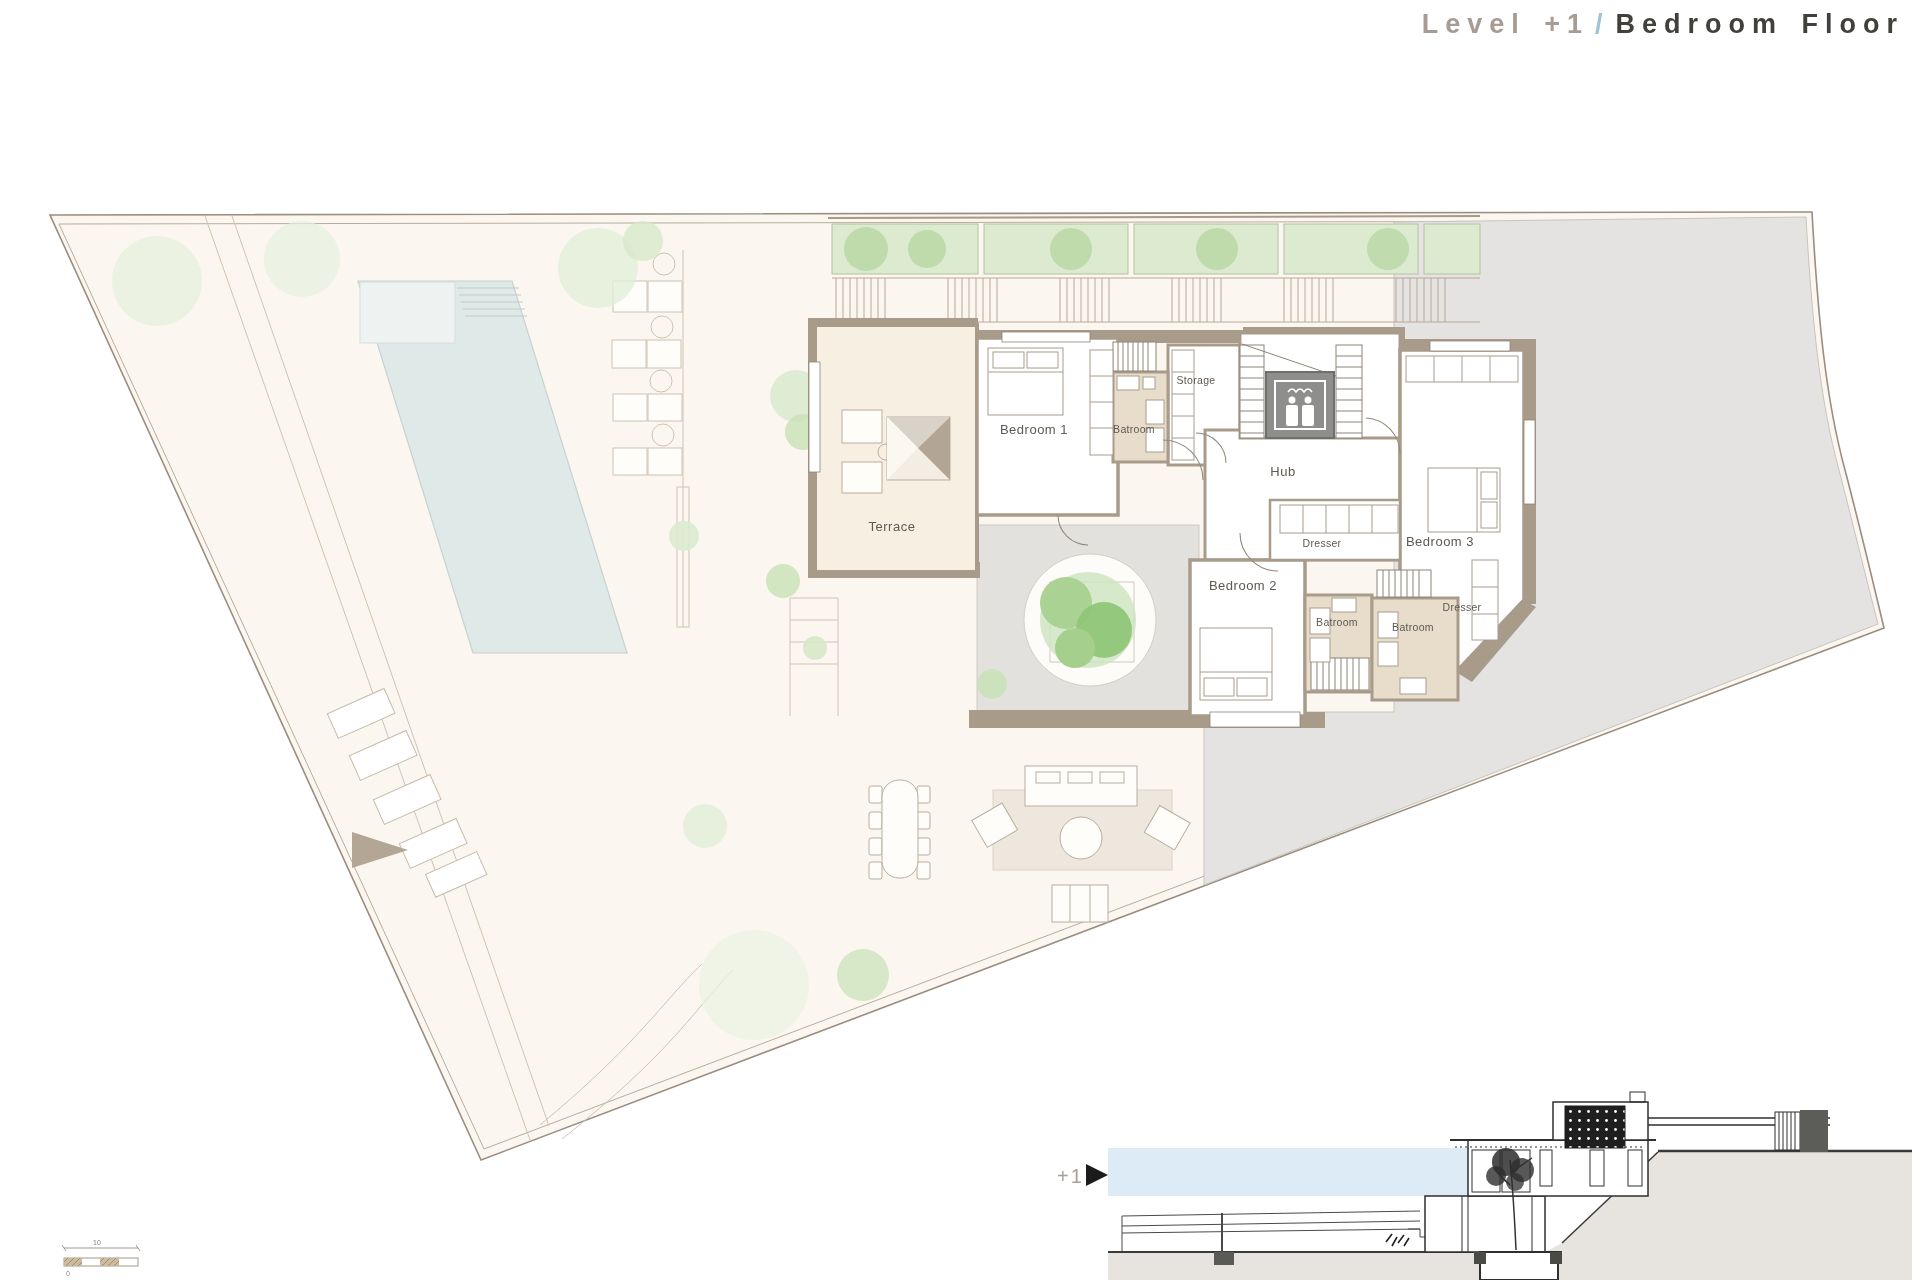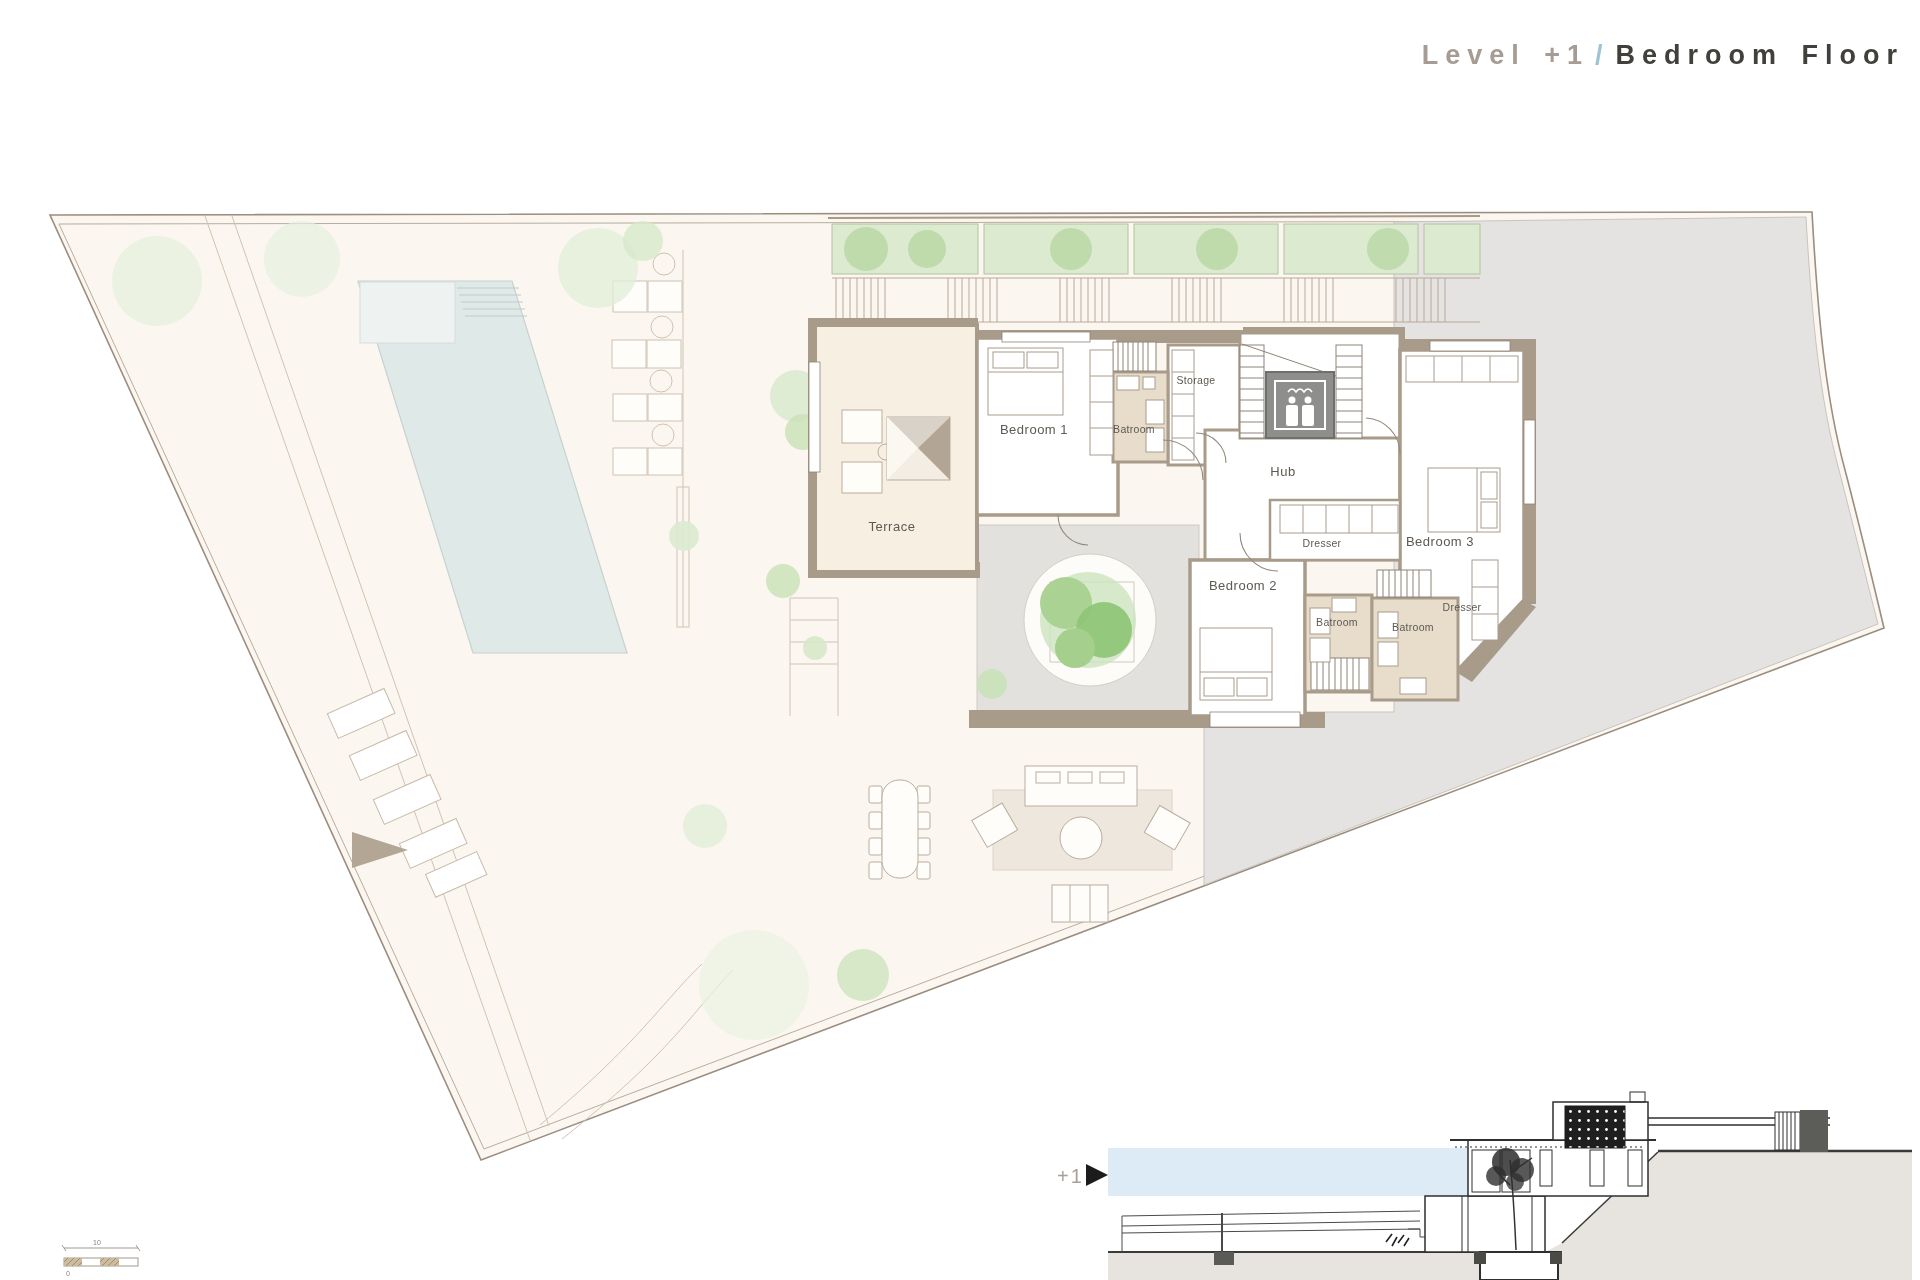--- a/index.html
+++ b/index.html
@@ -1,18 +1,18 @@
 <!DOCTYPE html>
 <html><head>
 <meta charset="utf-8">
 <style>
   html,body{margin:0;padding:0;background:#ffffff;}
   body{width:1920px;height:1280px;position:relative;overflow:hidden;
        font-family:"Liberation Sans", sans-serif;}
-  .title{position:absolute;top:40px;right:16px;font-size:27px;font-weight:bold;
+  .title{position:absolute;top:9px;right:16px;font-size:27px;font-weight:bold;
          letter-spacing:7px;word-spacing:4px;white-space:nowrap;}
   .title .lvl{color:#a69c94;}
   .title .sep{color:#9fc3d2;padding:0 6px;}
   .title .flr{color:#42403c;}
   svg{position:absolute;left:0;top:0;}
   text{font-family:"Liberation Sans", sans-serif;fill:#5e5952;}
   .rlab{font-size:13px;letter-spacing:.5px;}
   .slab{font-size:10.5px;letter-spacing:.3px;}
   .tiny{font-size:7px;fill:#8a7f72;}
   .lvlmark{font-size:20px;letter-spacing:2px;fill:#a8a09a;}

